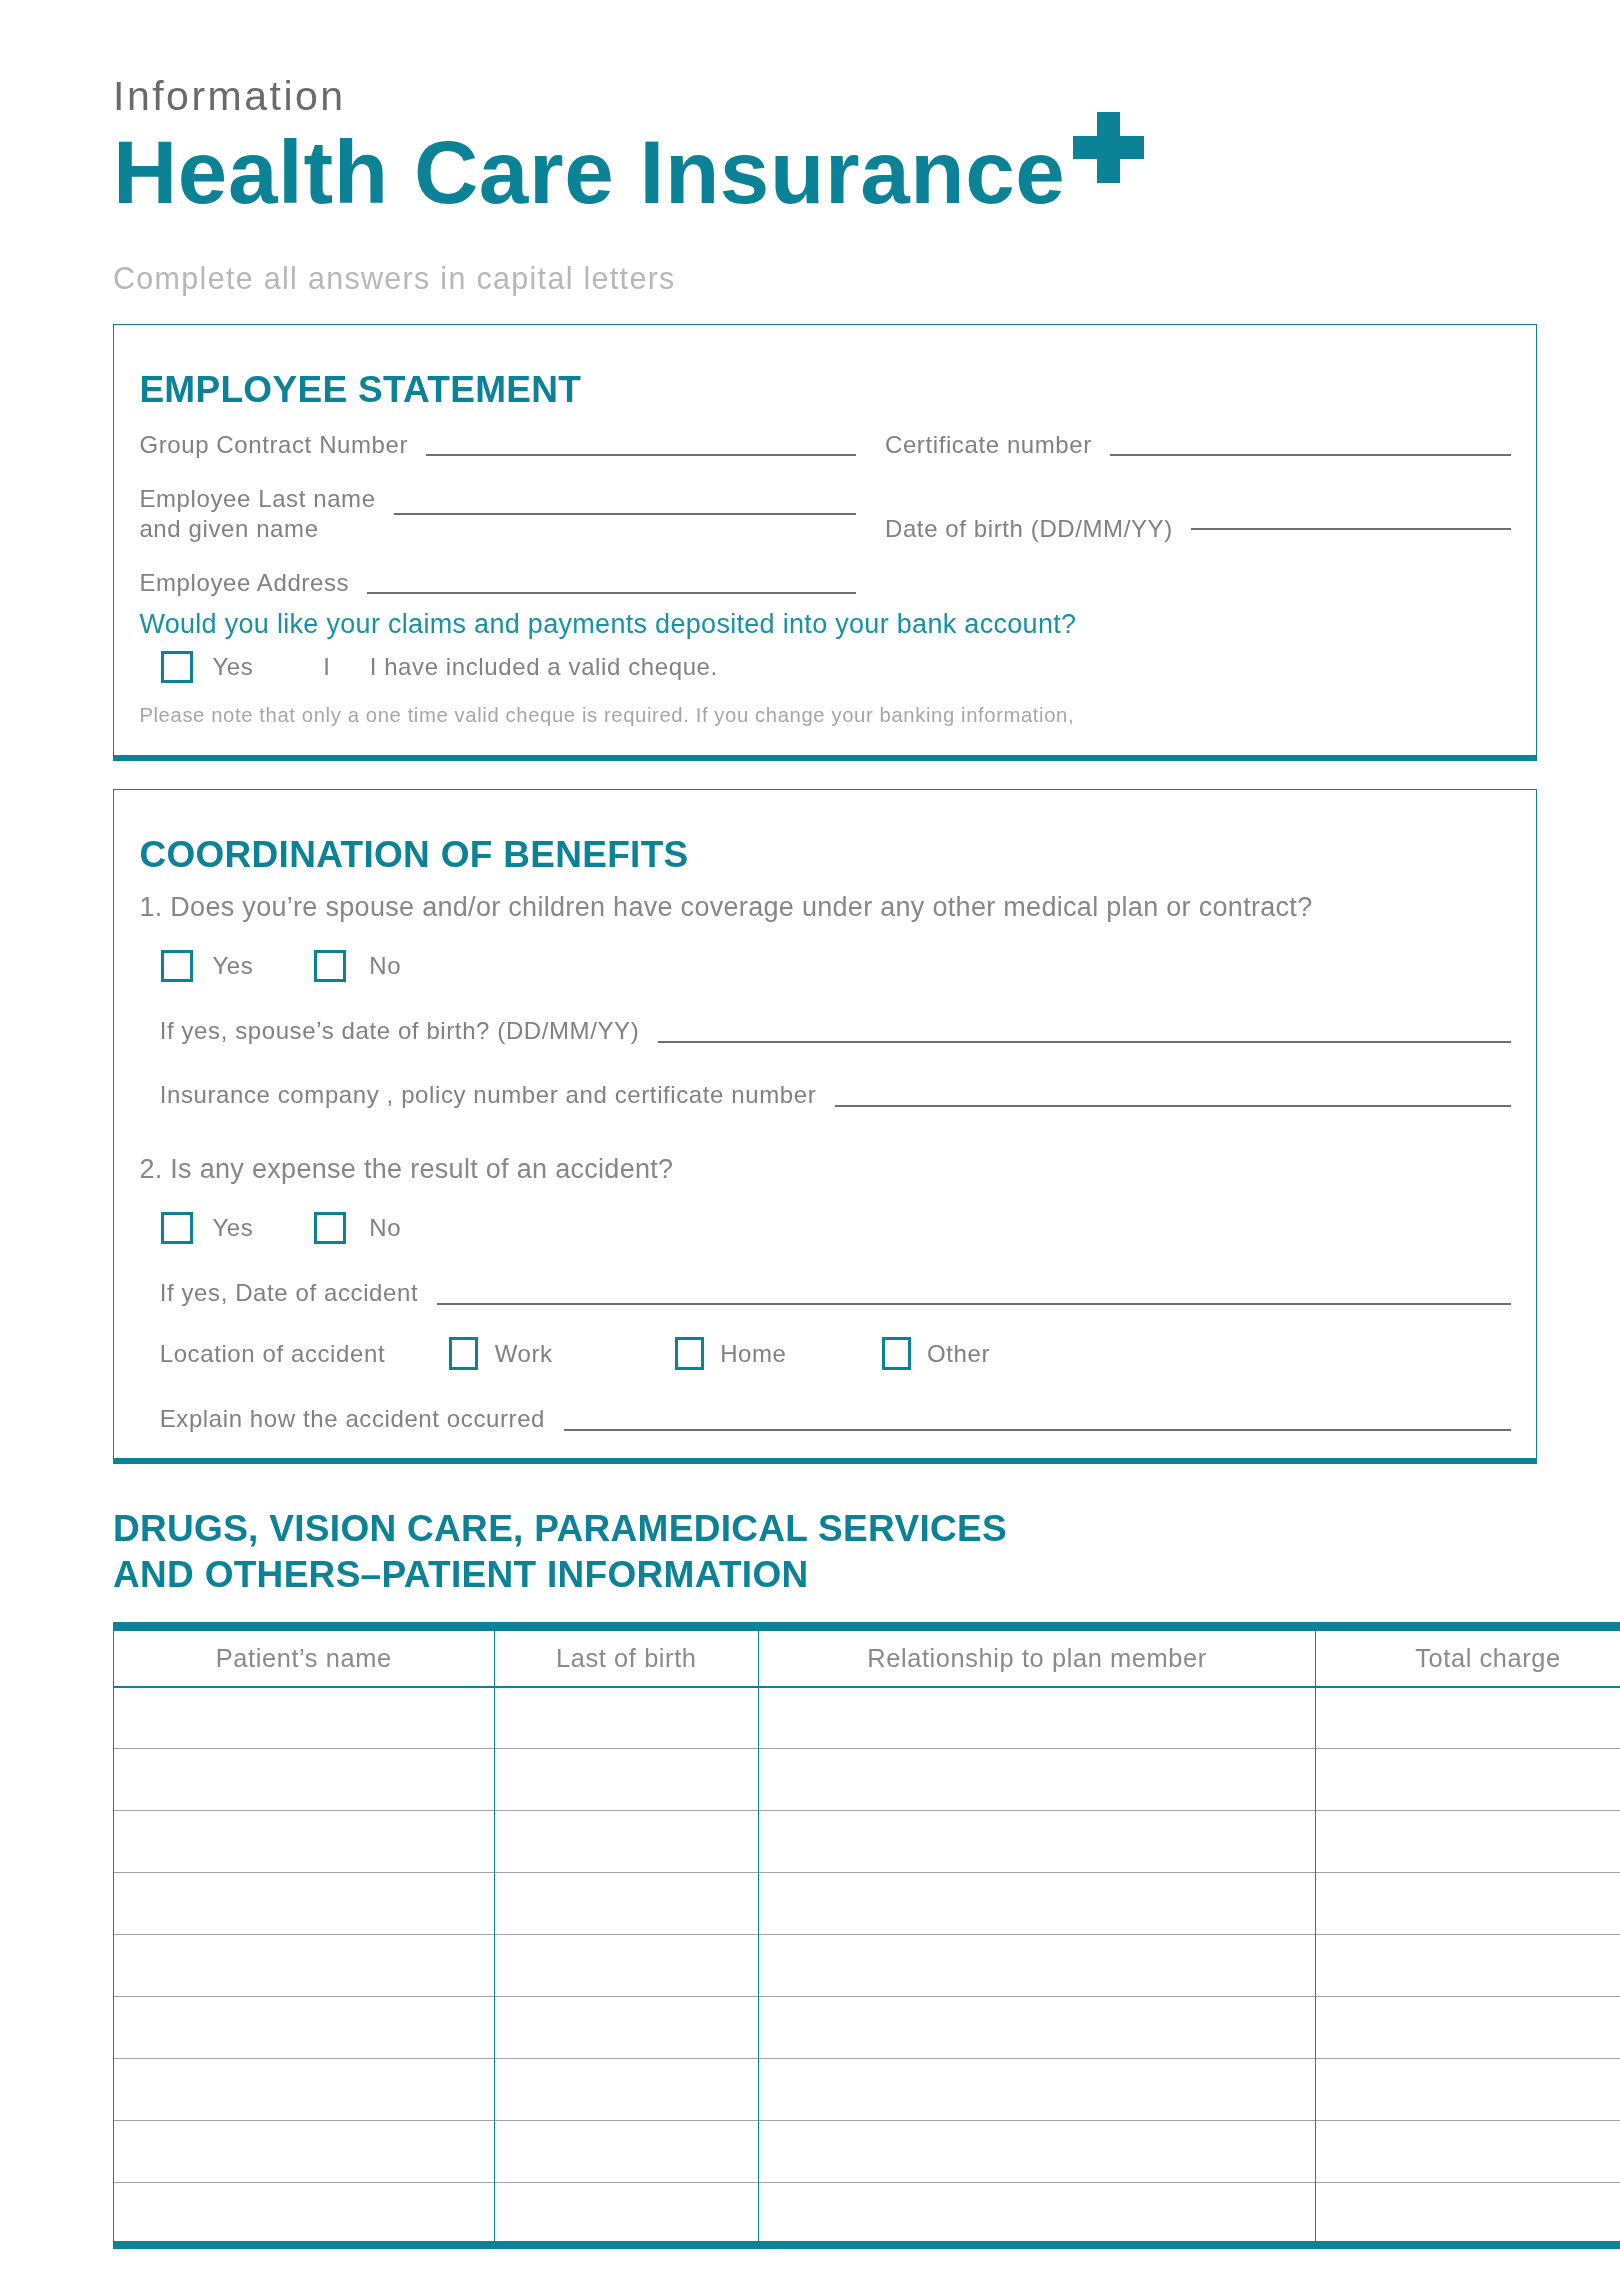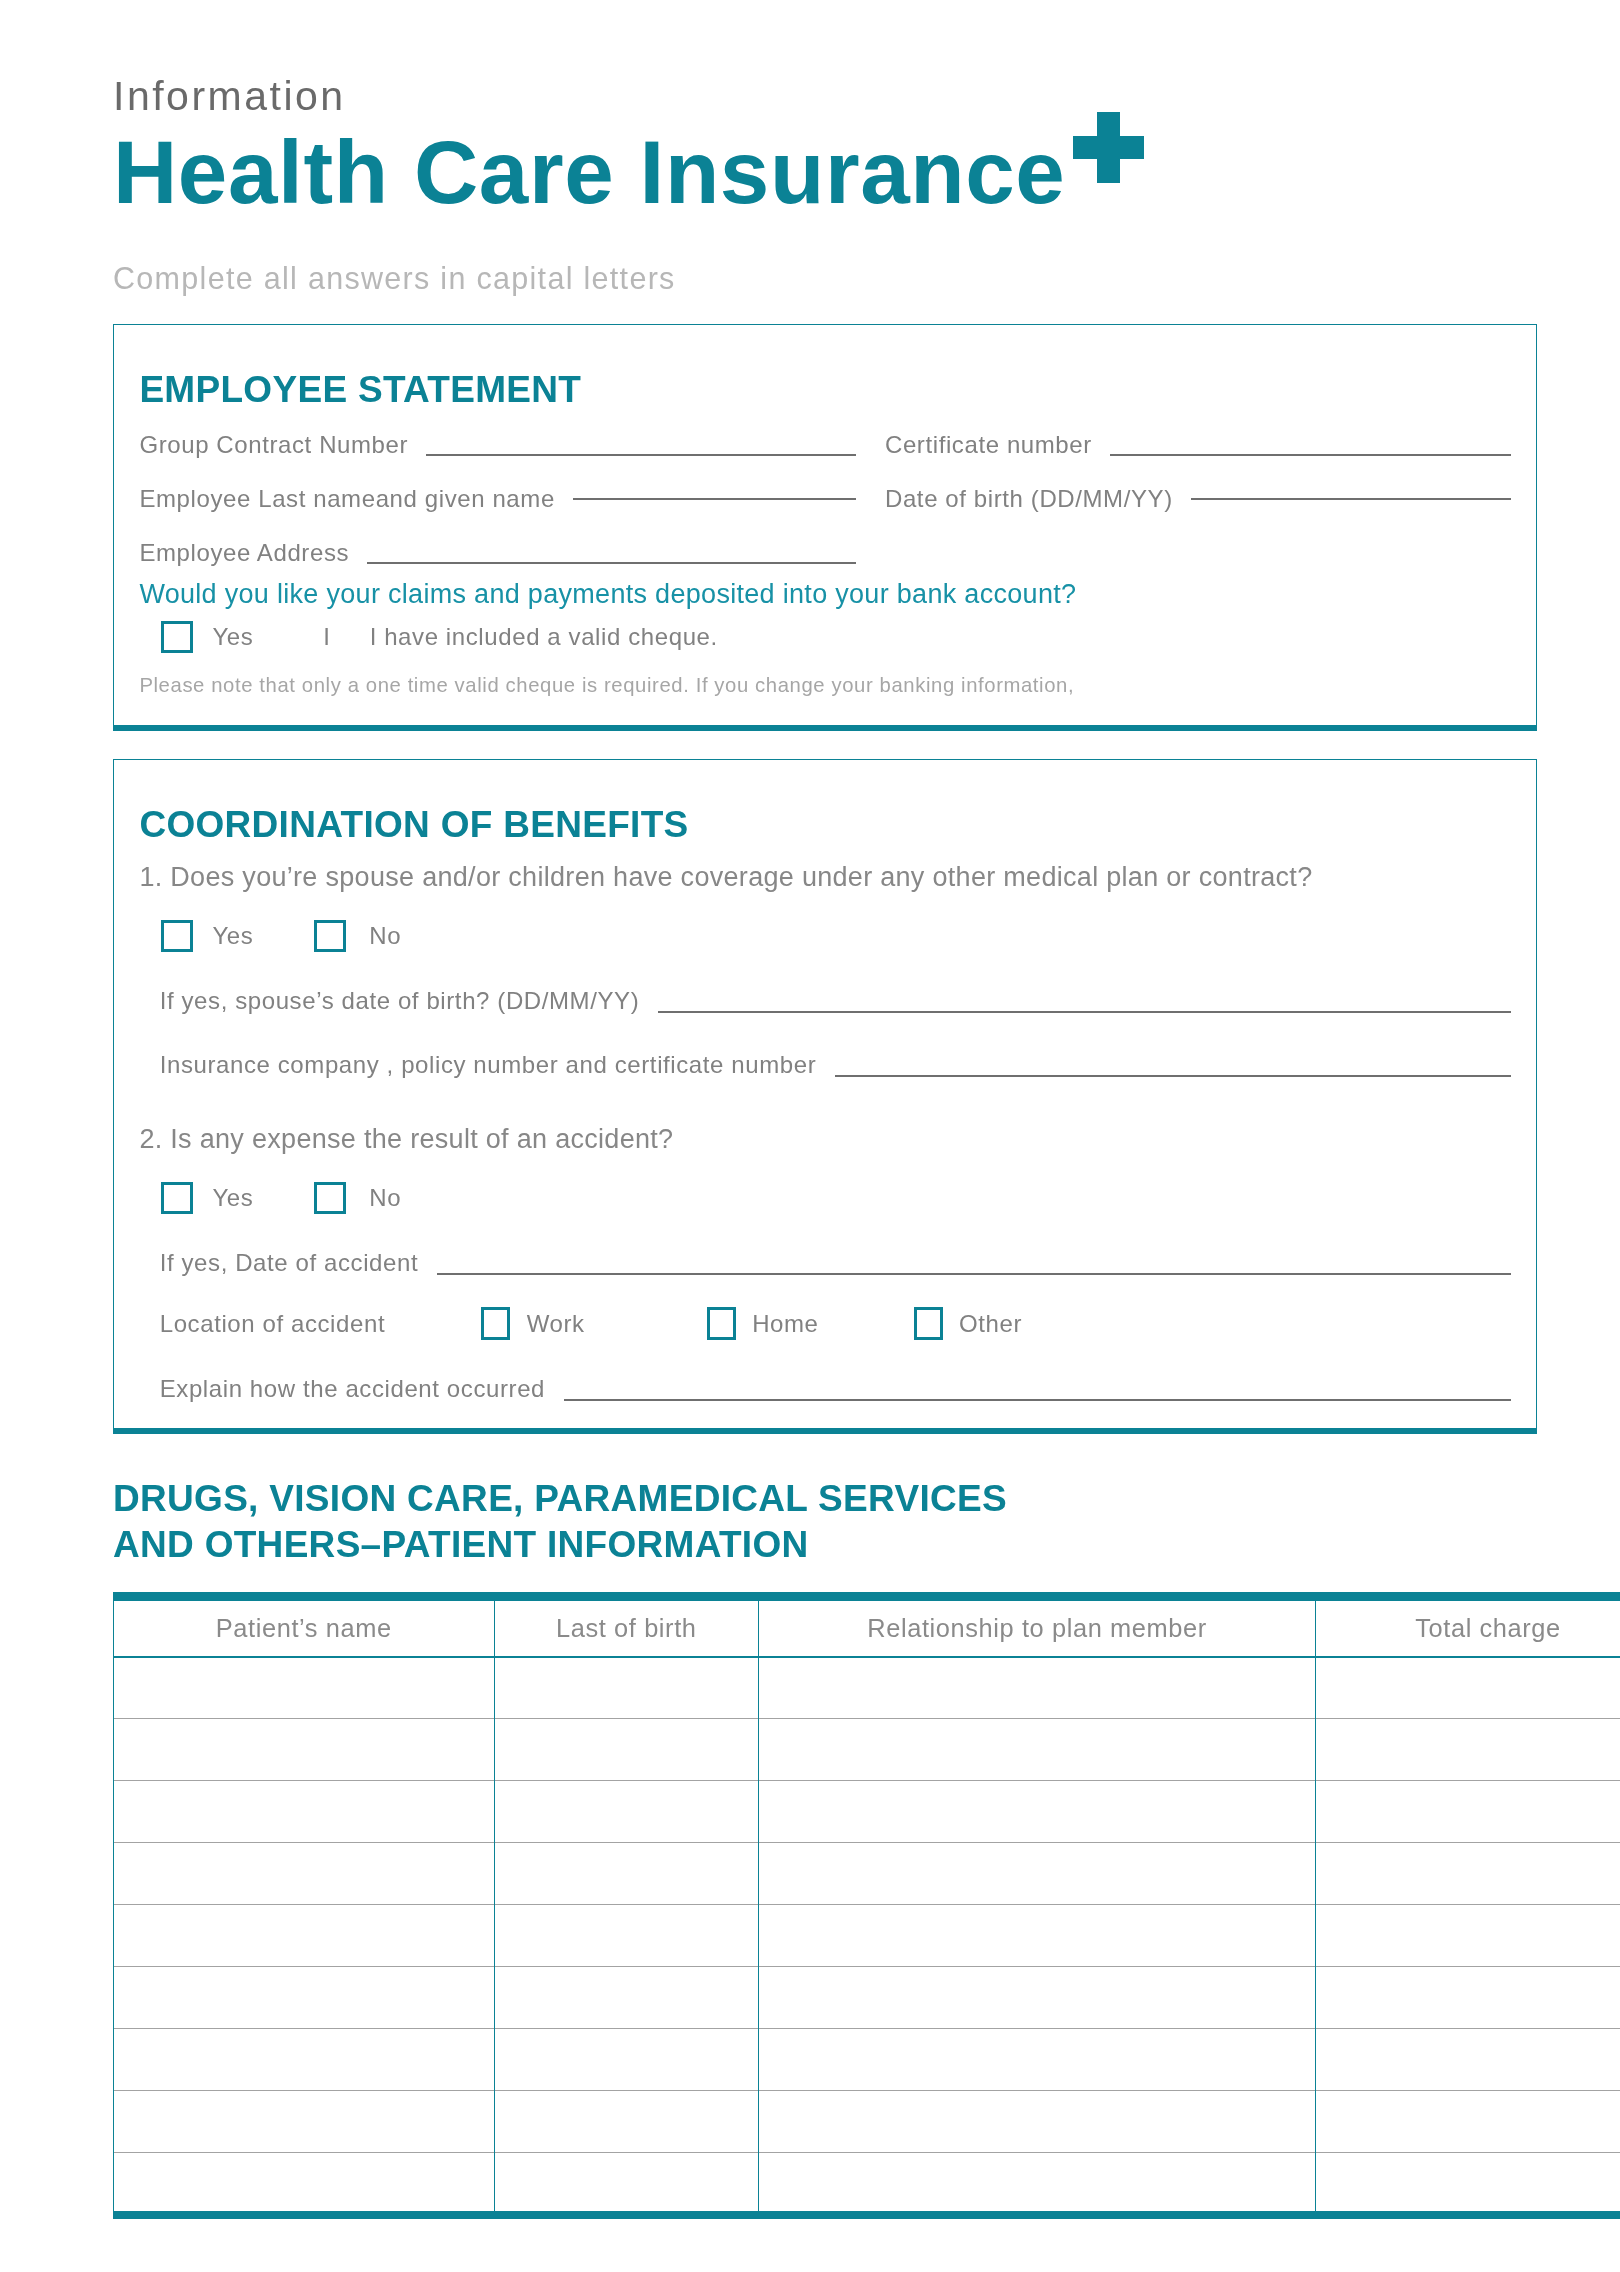--- a/index.html
+++ b/index.html
@@ -61,21 +61,21 @@
   }
   .line{
     flex:1 1 auto;border-bottom:2.5px solid var(--line-gray);
     margin-left:18px;margin-bottom:3.8px;min-width:76px;height:0.6px;
   }
   .row{display:flex;align-items:flex-end;}
   .row.cols .half{flex:0 0 717px;display:flex;align-items:flex-end;}
   .row.cols .rest{flex:1 1 auto;display:flex;align-items:flex-end;margin-left:28.6px;}
   .row.cols.mid .half,.row.cols.mid .rest{align-items:center;}
   .row.cols.mid .line{margin-bottom:0;}
-  .stack{display:flex;flex-direction:row;}
+  .stack{display:flex;flex-direction:column;}
   .stack span{display:block;}
   .r1{margin-top:19px;}
   .r2{margin-top:24px;}
   .r3{margin-top:24px;}
   .field{display:flex;align-items:flex-end;}
   .field.half-w{width:717px;}
 
   .teal-question{
     margin:11px 0 0 0;font-size:27px;color:var(--teal-bright);
     letter-spacing:0.3px;font-weight:400;
@@ -101,21 +101,21 @@
   .q2{margin-top:44px;}
   .cb-gap{margin-top:27px;}
   .no-box{margin-left:61px;}
   .no-label{margin-left:23px;}
   .field.indent{padding-left:20.3px;margin-top:34px;align-items:flex-end;}
   .field.indent .line{margin-left:19px;}
   .loc-row{margin-top:29px;padding-left:20.3px;align-items:center;}
   .loc-item{display:flex;align-items:center;}
   .loc-box{width:29px;height:33px;}
   .loc-item .label{margin-left:16.5px;}
-  .loc-work{margin-left:96px;}
+  .loc-work{margin-left:64px;}
   .loc-home{margin-left:122px;}
   .loc-other{margin-left:95px;}
 
   
   .drugs-title{
     margin:42px 0 0 0;font-size:37px;font-weight:700;color:var(--teal);
     line-height:1.24;letter-spacing:0.3px;
   }
   .drugs-title span{display:block;}
   table.claims{

